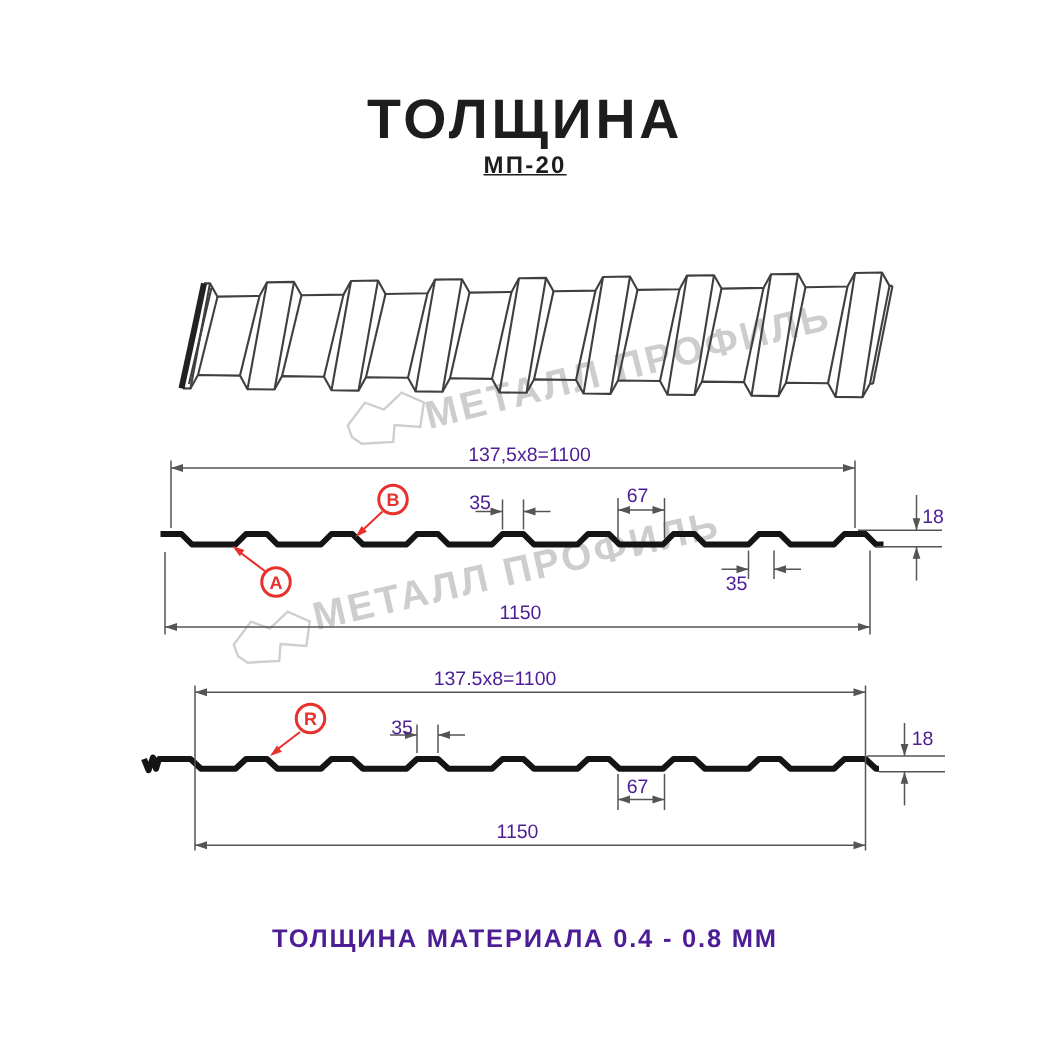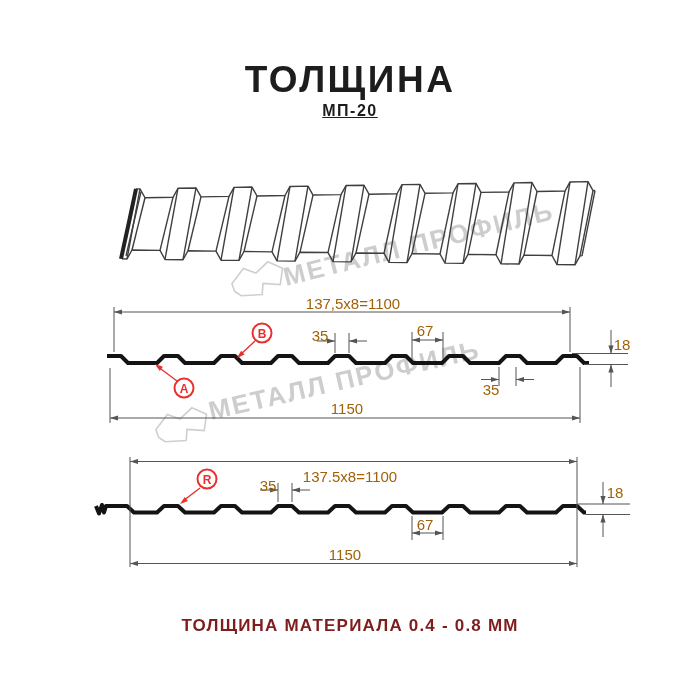--- a/index.html
+++ b/index.html
@@ -2,22 +2,22 @@
 <html><head>
 <meta charset="utf-8">
 <style>
   html,body{margin:0;padding:0;background:#fff;}
   .canvas{position:relative;width:700px;height:700px;background:#fff;overflow:hidden;
           font-family:"Liberation Sans",sans-serif;}
   svg{position:absolute;left:0;top:0;}
   .abs{position:absolute;transform:translate(-50%,-50%);white-space:nowrap;}
   .title{font-size:37px;font-weight:bold;letter-spacing:2.5px;color:#1d1d1d;}
   .subtitle{font-size:16px;font-weight:bold;letter-spacing:1.5px;color:#1d1d1d;text-decoration:underline;}
-  .footer{font-size:17px;font-weight:bold;letter-spacing:1.2px;color:#7f1d1d;}
-  .dim{font-size:15px;color:#a16207;}
+  .footer{font-size:17px;font-weight:bold;letter-spacing:1.2px;color:#4c1d95;}
+  .dim{font-size:13px;color:#4c1d95;}
   .cl{width:21px;height:21px;border:2px solid #e8312d;border-radius:50%;
       display:flex;align-items:center;justify-content:center;
       font-size:12px;font-weight:bold;color:#e8312d;background:transparent;box-sizing:border-box;}
   .wm{font-size:26px;font-weight:bold;letter-spacing:2px;fill:#cdcdcd;}
   .logo{fill:none;stroke:#cfcfcf;stroke-width:1.6;}
 </style>
 </head>
 <body>
 
 <div class="canvas">
@@ -145,21 +145,21 @@
   <div class="abs title" style="left:350px;top:80px;">ТОЛЩИНА</div>
   <div class="abs subtitle" style="left:350px;top:111px;">МП-20</div>
 
   <div class="abs dim" style="left:353px;top:303px;">137,5x8=1100</div>
   <div class="abs dim" style="left:320px;top:335px;">35</div>
   <div class="abs dim" style="left:425px;top:330px;">67</div>
   <div class="abs dim" style="left:622px;top:344px;">18</div>
   <div class="abs dim" style="left:491px;top:389px;">35</div>
   <div class="abs dim" style="left:347px;top:408px;">1150</div>
 
-  <div class="abs dim" style="left:350px;top:452px;margin-top:24px;">137.5x8=1100</div>
+  <div class="abs dim" style="left:330px;top:452px;">137.5x8=1100</div>
   <div class="abs dim" style="left:268px;top:485px;">35</div>
   <div class="abs dim" style="left:425px;top:524px;">67</div>
   <div class="abs dim" style="left:615px;top:492px;">18</div>
   <div class="abs dim" style="left:345px;top:554px;">1150</div>
 
   <div class="abs cl" style="left:184px;top:388px;">A</div>
   <div class="abs cl" style="left:262px;top:333px;">B</div>
   <div class="abs cl" style="left:207px;top:479px;">R</div>
 
   <div class="abs footer" style="left:350px;top:626px;">ТОЛЩИНА МАТЕРИАЛА 0.4 - 0.8 ММ</div>

